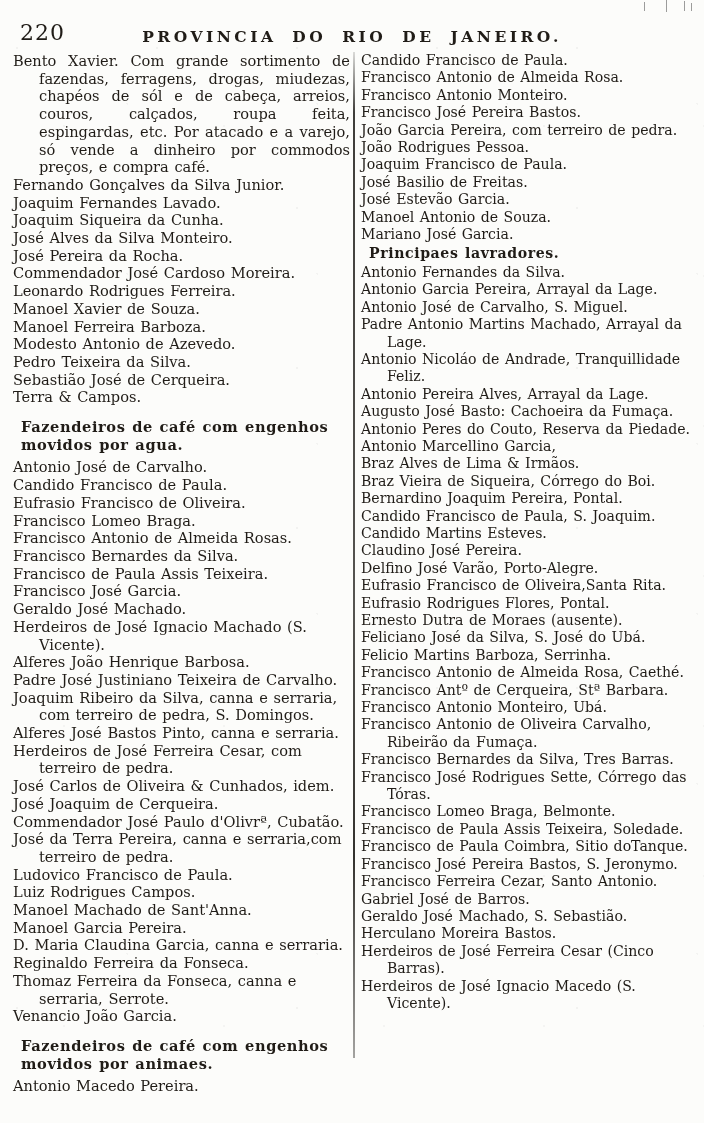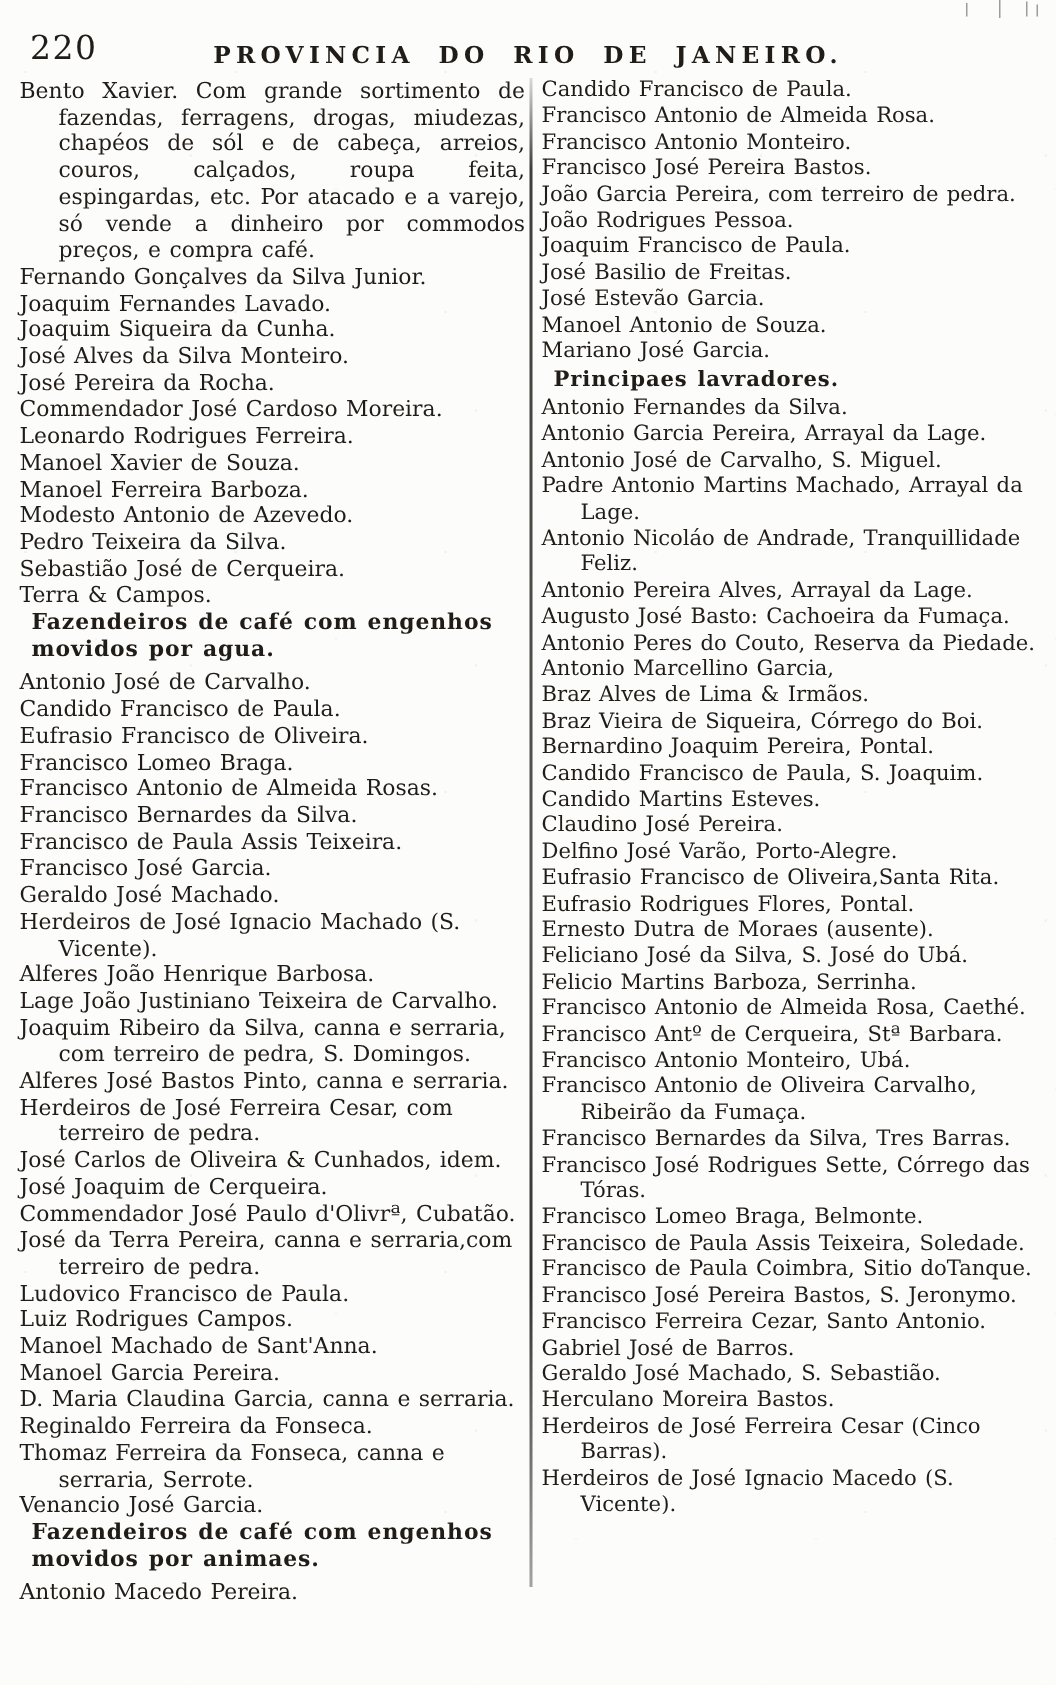--- a/index.html
+++ b/index.html
@@ -87,21 +87,21 @@
     text-align: justify;
   }
   .block.heading {
     padding: 0 8px;
     text-indent: 0;
     text-align: left;
     font-weight: bold;
     letter-spacing: 0.6px;
   }
   .col-left .block.heading {
-    margin: 0 0 5px;
+    margin: 12px 0 5px;
   }
   .col-right .block.heading {
     margin: 2px 0 1px;
   }
 
   .scan-marks {
     position: absolute;
     right: 8px;
     top: 0;
     width: 60px;
@@ -148,36 +148,36 @@
     <p class="block entry">Candido Francisco de Paula.</p>
     <p class="block entry">Eufrasio Francisco de Oliveira.</p>
     <p class="block entry">Francisco Lomeo Braga.</p>
     <p class="block entry">Francisco Antonio de Almeida Rosas.</p>
     <p class="block entry">Francisco Bernardes da Silva.</p>
     <p class="block entry">Francisco de Paula Assis Teixeira.</p>
     <p class="block entry">Francisco José Garcia.</p>
     <p class="block entry">Geraldo José Machado.</p>
     <p class="block entry">Herdeiros de José Ignacio Machado (S. Vicente).</p>
     <p class="block entry">Alferes João Henrique Barbosa.</p>
-    <p class="block entry">Lage João Justiniano Teixeira de Carvalho.</p>
+    <p class="block entry">Padre José Justiniano Teixeira de Carvalho.</p>
     <p class="block entry">Joaquim Ribeiro da Silva, canna e serraria, com terreiro de pedra, S. Domingos.</p>
     <p class="block entry">Alferes José Bastos Pinto, canna e serraria.</p>
     <p class="block entry">Herdeiros de José Ferreira Cesar, com terreiro de pedra.</p>
     <p class="block entry">José Carlos de Oliveira &amp; Cunhados, idem.</p>
     <p class="block entry">José Joaquim de Cerqueira.</p>
     <p class="block entry">Commendador José Paulo d'Olivrª, Cubatão.</p>
     <p class="block entry">José da Terra Pereira, canna e serraria,com terreiro de pedra.</p>
     <p class="block entry">Ludovico Francisco de Paula.</p>
     <p class="block entry">Luiz Rodrigues Campos.</p>
     <p class="block entry">Manoel Machado de Sant'Anna.</p>
     <p class="block entry">Manoel Garcia Pereira.</p>
     <p class="block entry">D. Maria Claudina Garcia, canna e serraria.</p>
     <p class="block entry">Reginaldo Ferreira da Fonseca.</p>
     <p class="block entry">Thomaz Ferreira da Fonseca, canna e serraria, Serrote.</p>
-    <p class="block entry">Venancio José Garcia.</p>
+    <p class="block entry">Venancio João Garcia.</p>
     <p class="block heading">Fazendeiros de café com engenhos movidos por animaes.</p>
     <p class="block entry">Antonio Macedo Pereira.</p>
   </section>
 
 <section class="col col-right">
 
 <p class="block entry">Candido Francisco de Paula.</p>
     <p class="block entry">Francisco Antonio de Almeida Rosa.</p>
     <p class="block entry">Francisco Antonio Monteiro.</p>
     <p class="block entry">Francisco José Pereira Bastos.</p>

